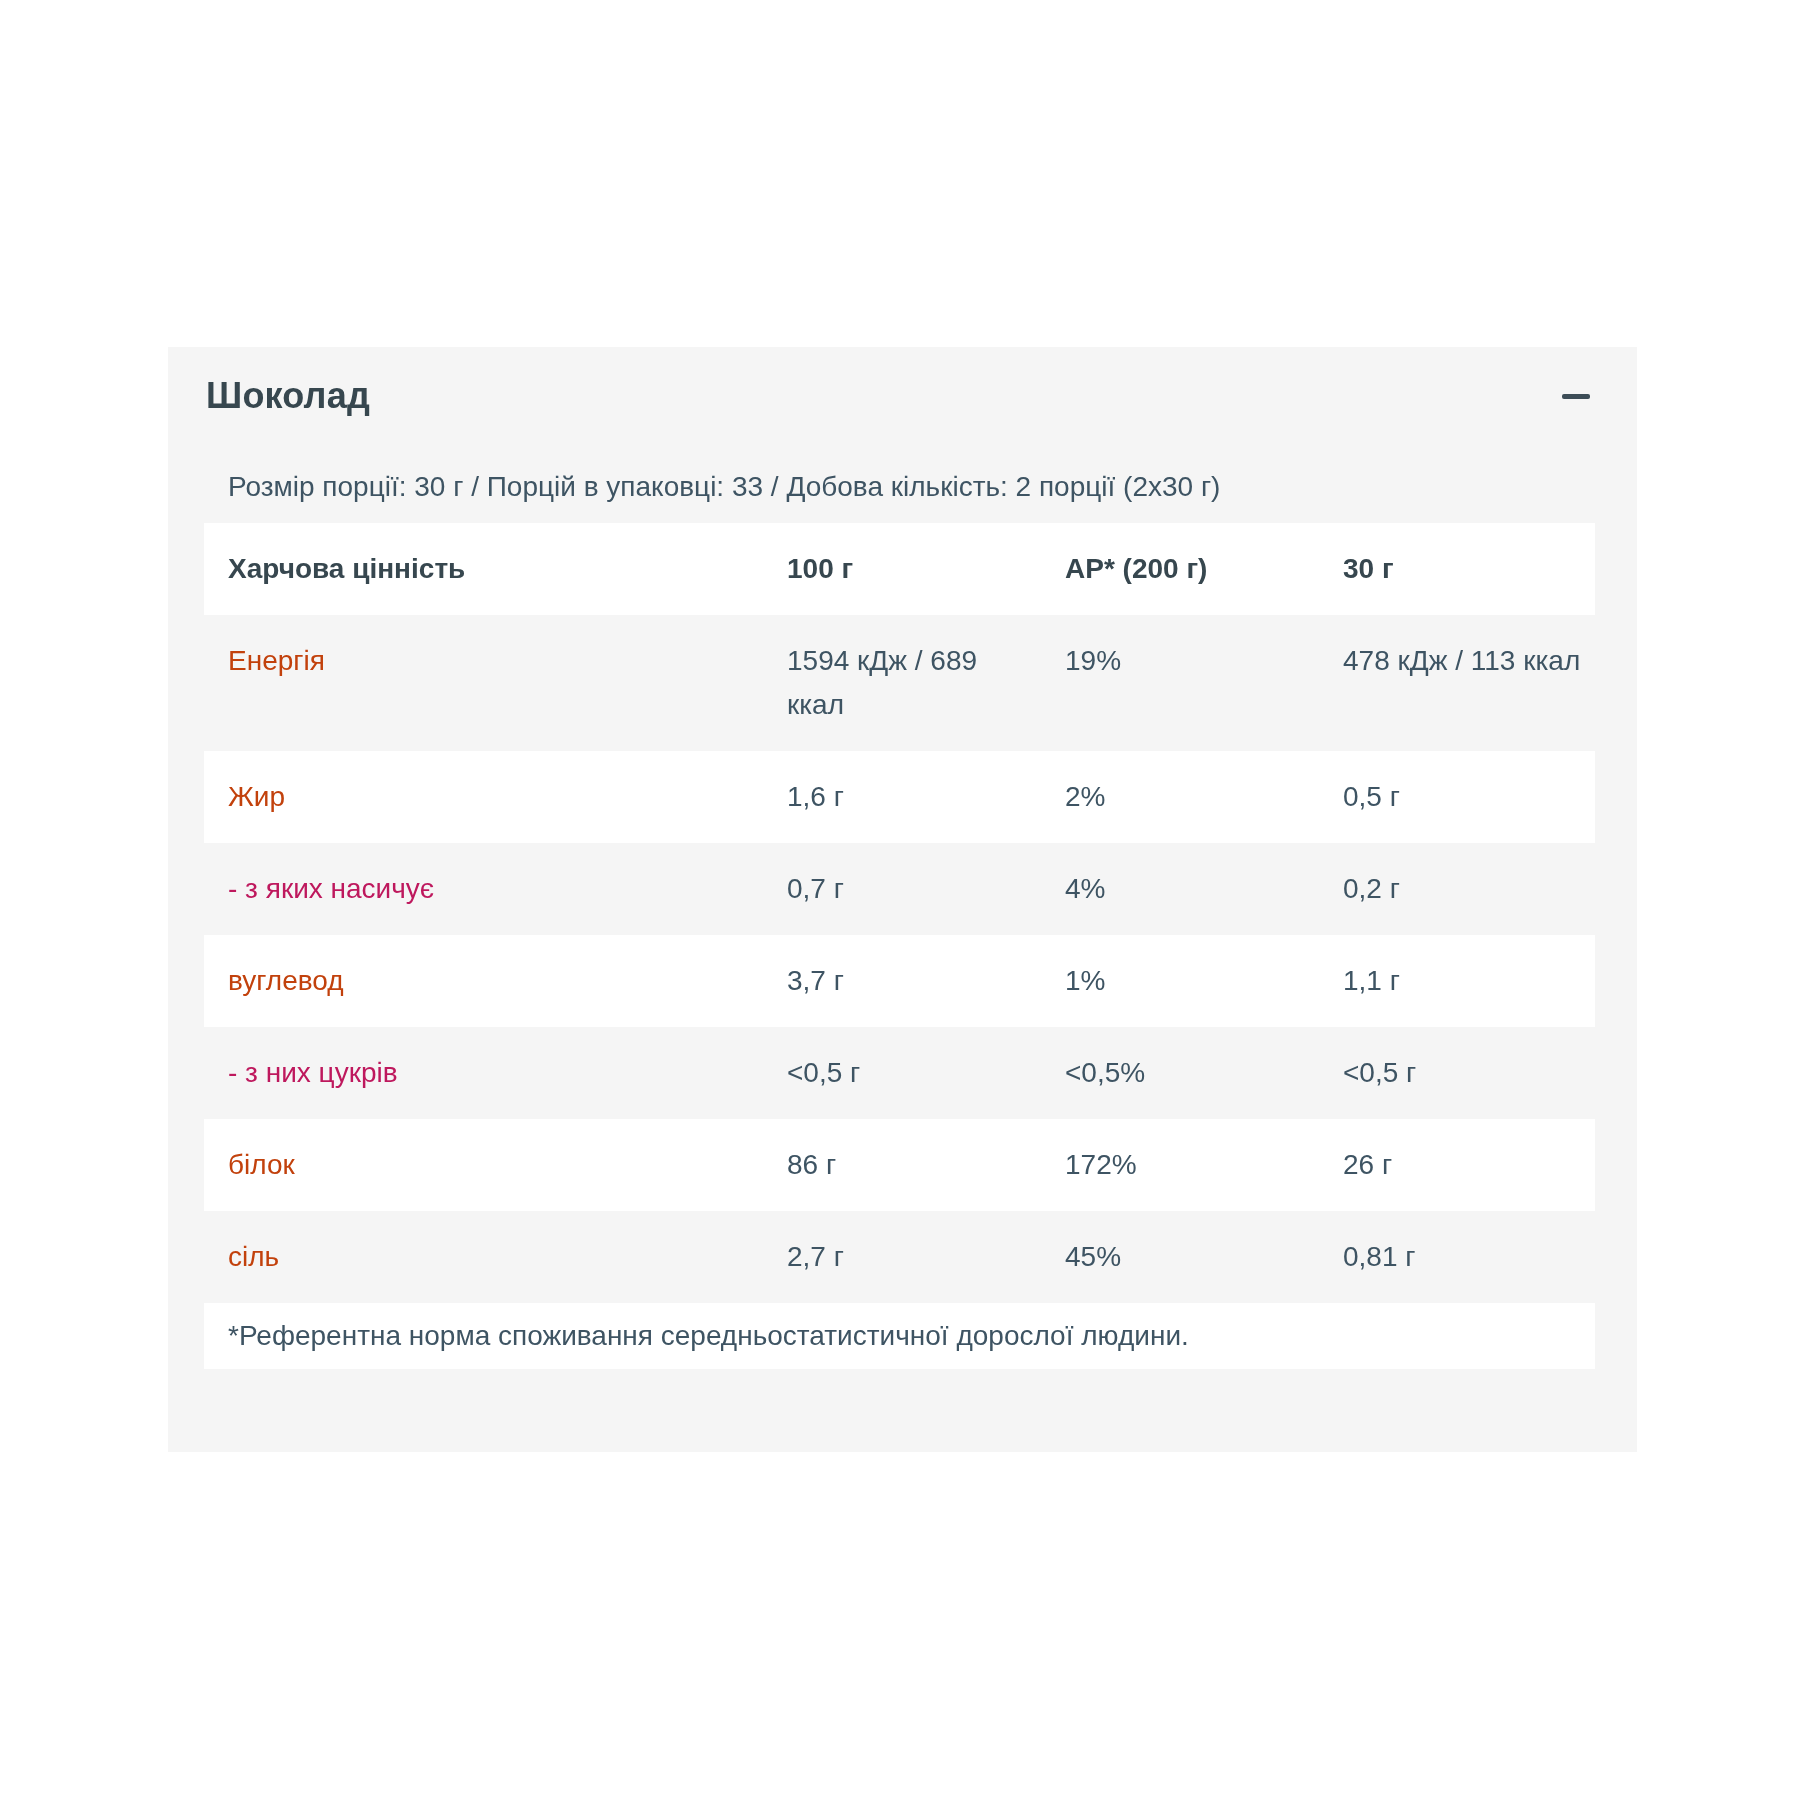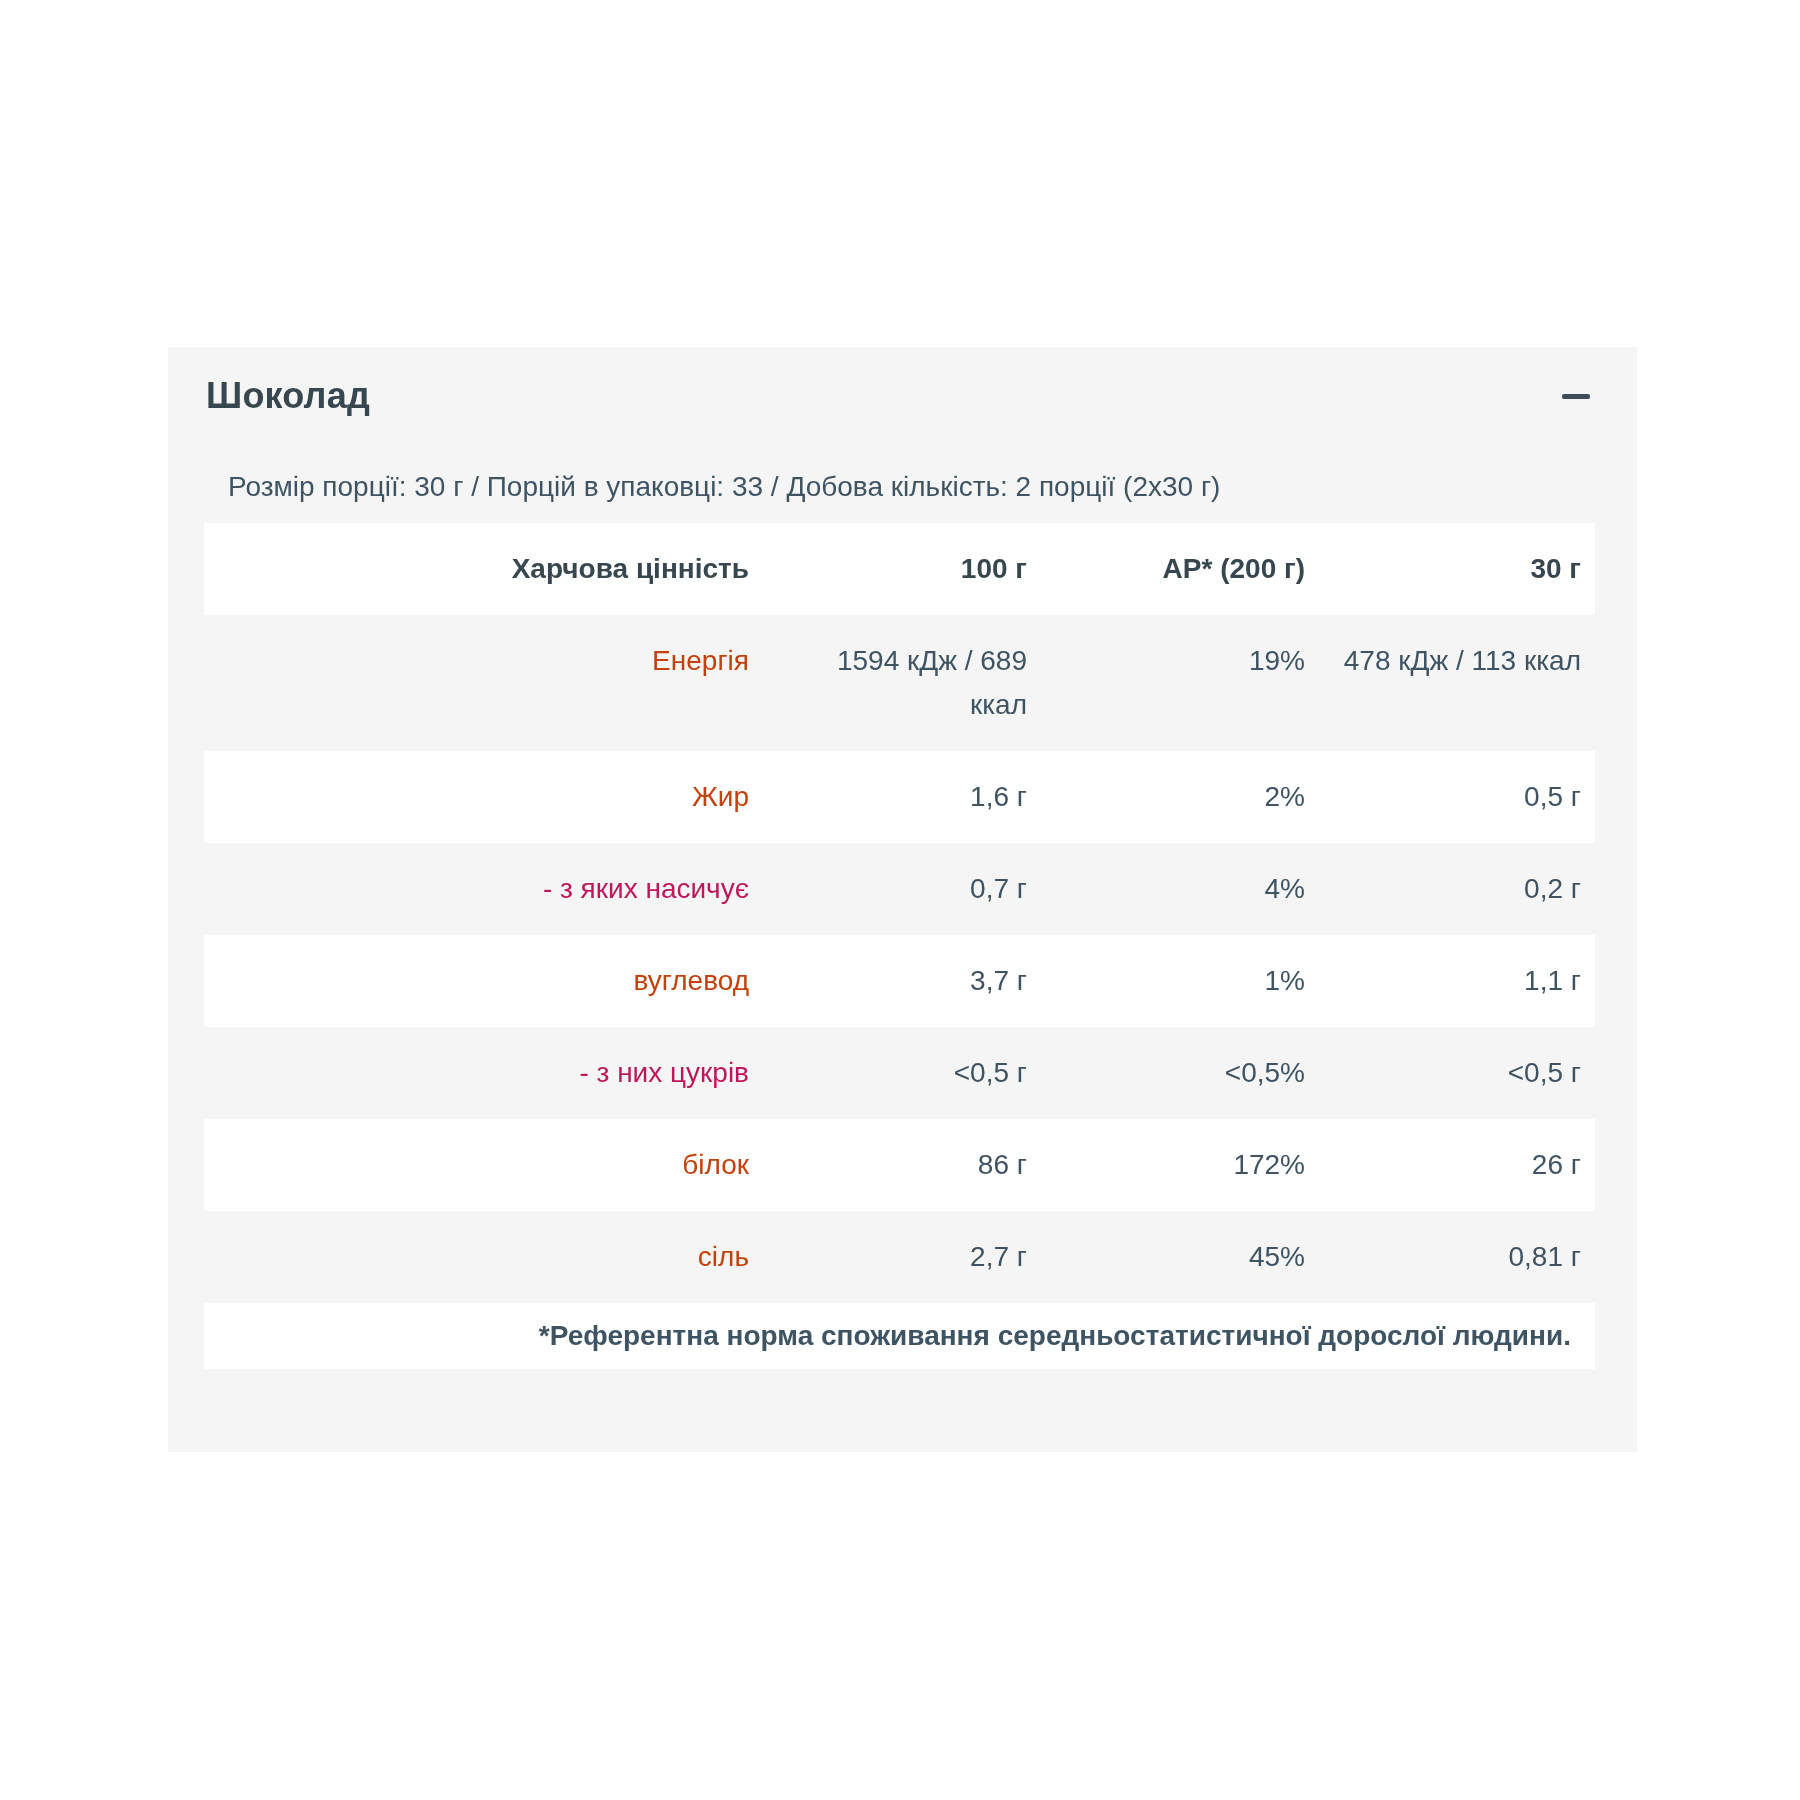--- a/index.html
+++ b/index.html
@@ -62,38 +62,37 @@
     line-height: 44px;
     color: #3e5463;
   }
   table.nutrition col.c1 { width: 559px; }
   table.nutrition col.c2 { width: 278px; }
   table.nutrition col.c3 { width: 278px; }
   table.nutrition col.c4 { width: 276px; }
   table.nutrition th,
   table.nutrition td {
     padding: 24px 14px 24px 24px;
-    text-align: right;
+    text-align: left;
     vertical-align: top;
     font-weight: 400;
   }
   table.nutrition thead tr { background: #ffffff; }
   table.nutrition thead th {
     font-weight: 700;
     color: #37474f;
   }
   table.nutrition tbody tr:nth-child(odd) { background: transparent; }
   table.nutrition tbody tr:nth-child(even) { background: #ffffff; }
   td.row-label { font-weight: 700; color: #c2410c; }
   td.row-label.sub { font-weight: 400; color: #be185d; }
   table.nutrition tfoot tr { background: #ffffff; }
   table.nutrition tfoot td {
     padding: 11px 24px;
     color: #3e5463;
-    font-weight: bold;
   }
 </style>
 </head>
 <body>
 
 <div class="page">
   <section class="card">
 
     <div class="card-header">
       <div class="card-title">Шоколад</div>

